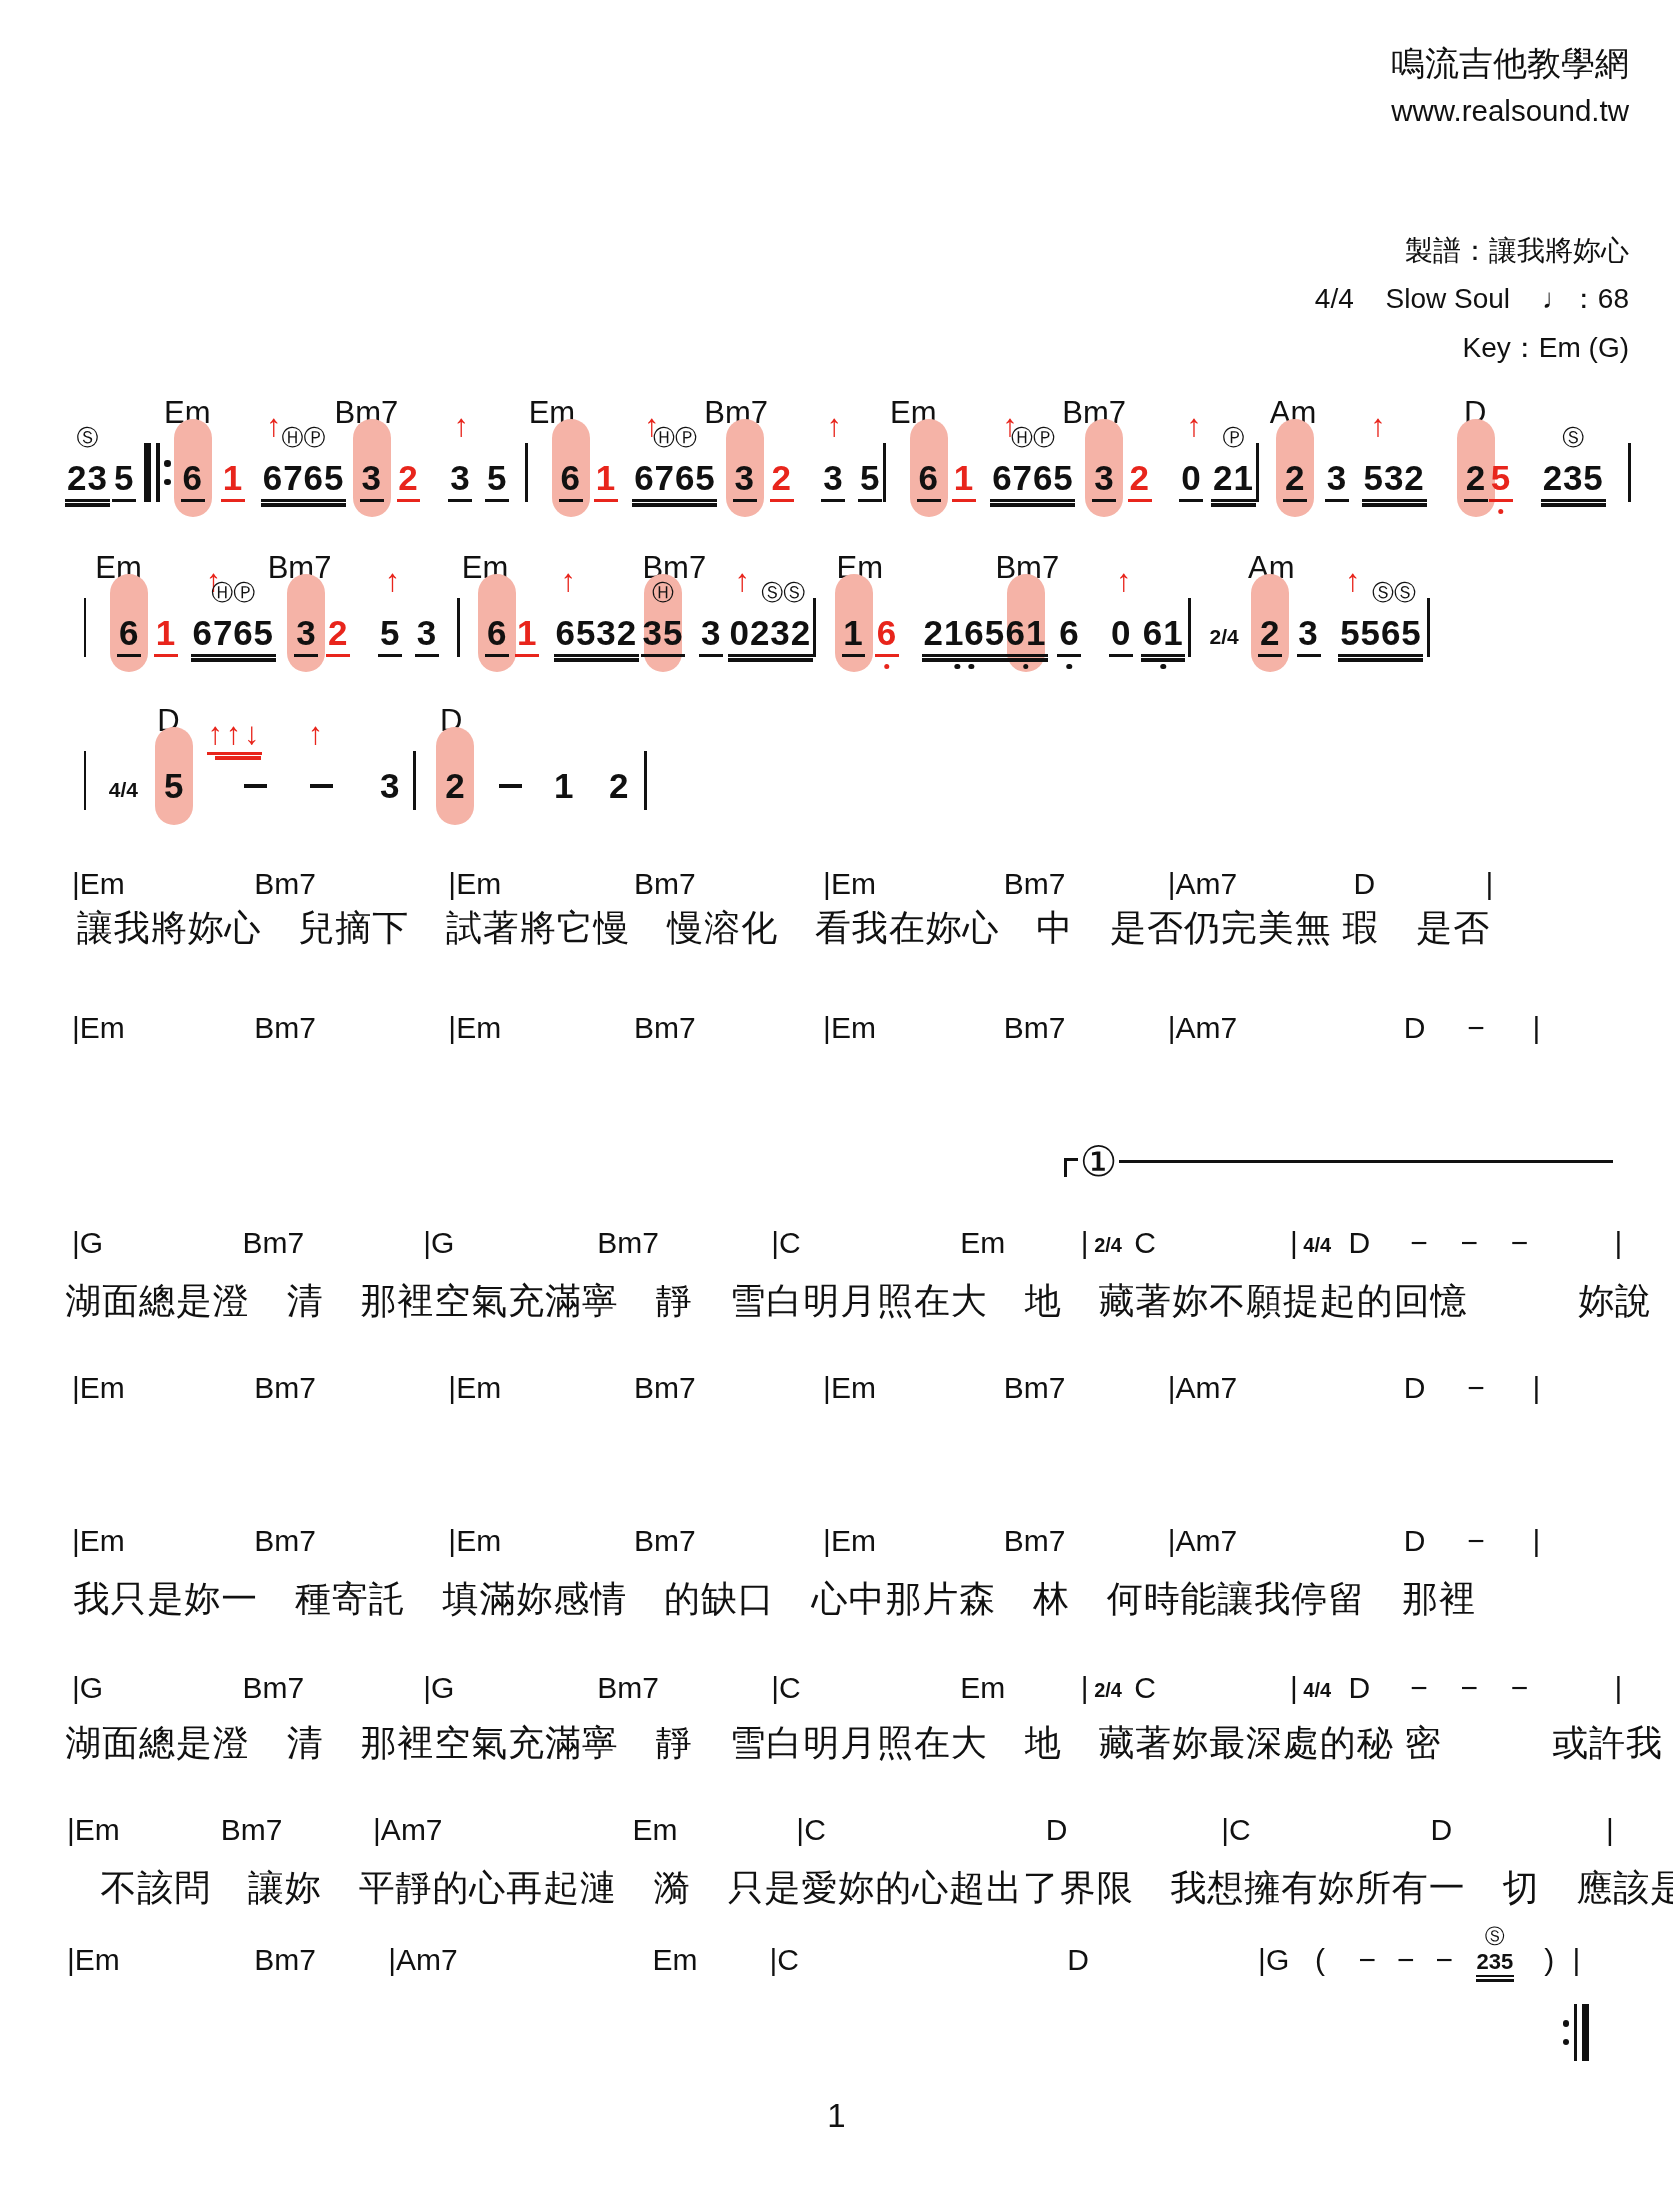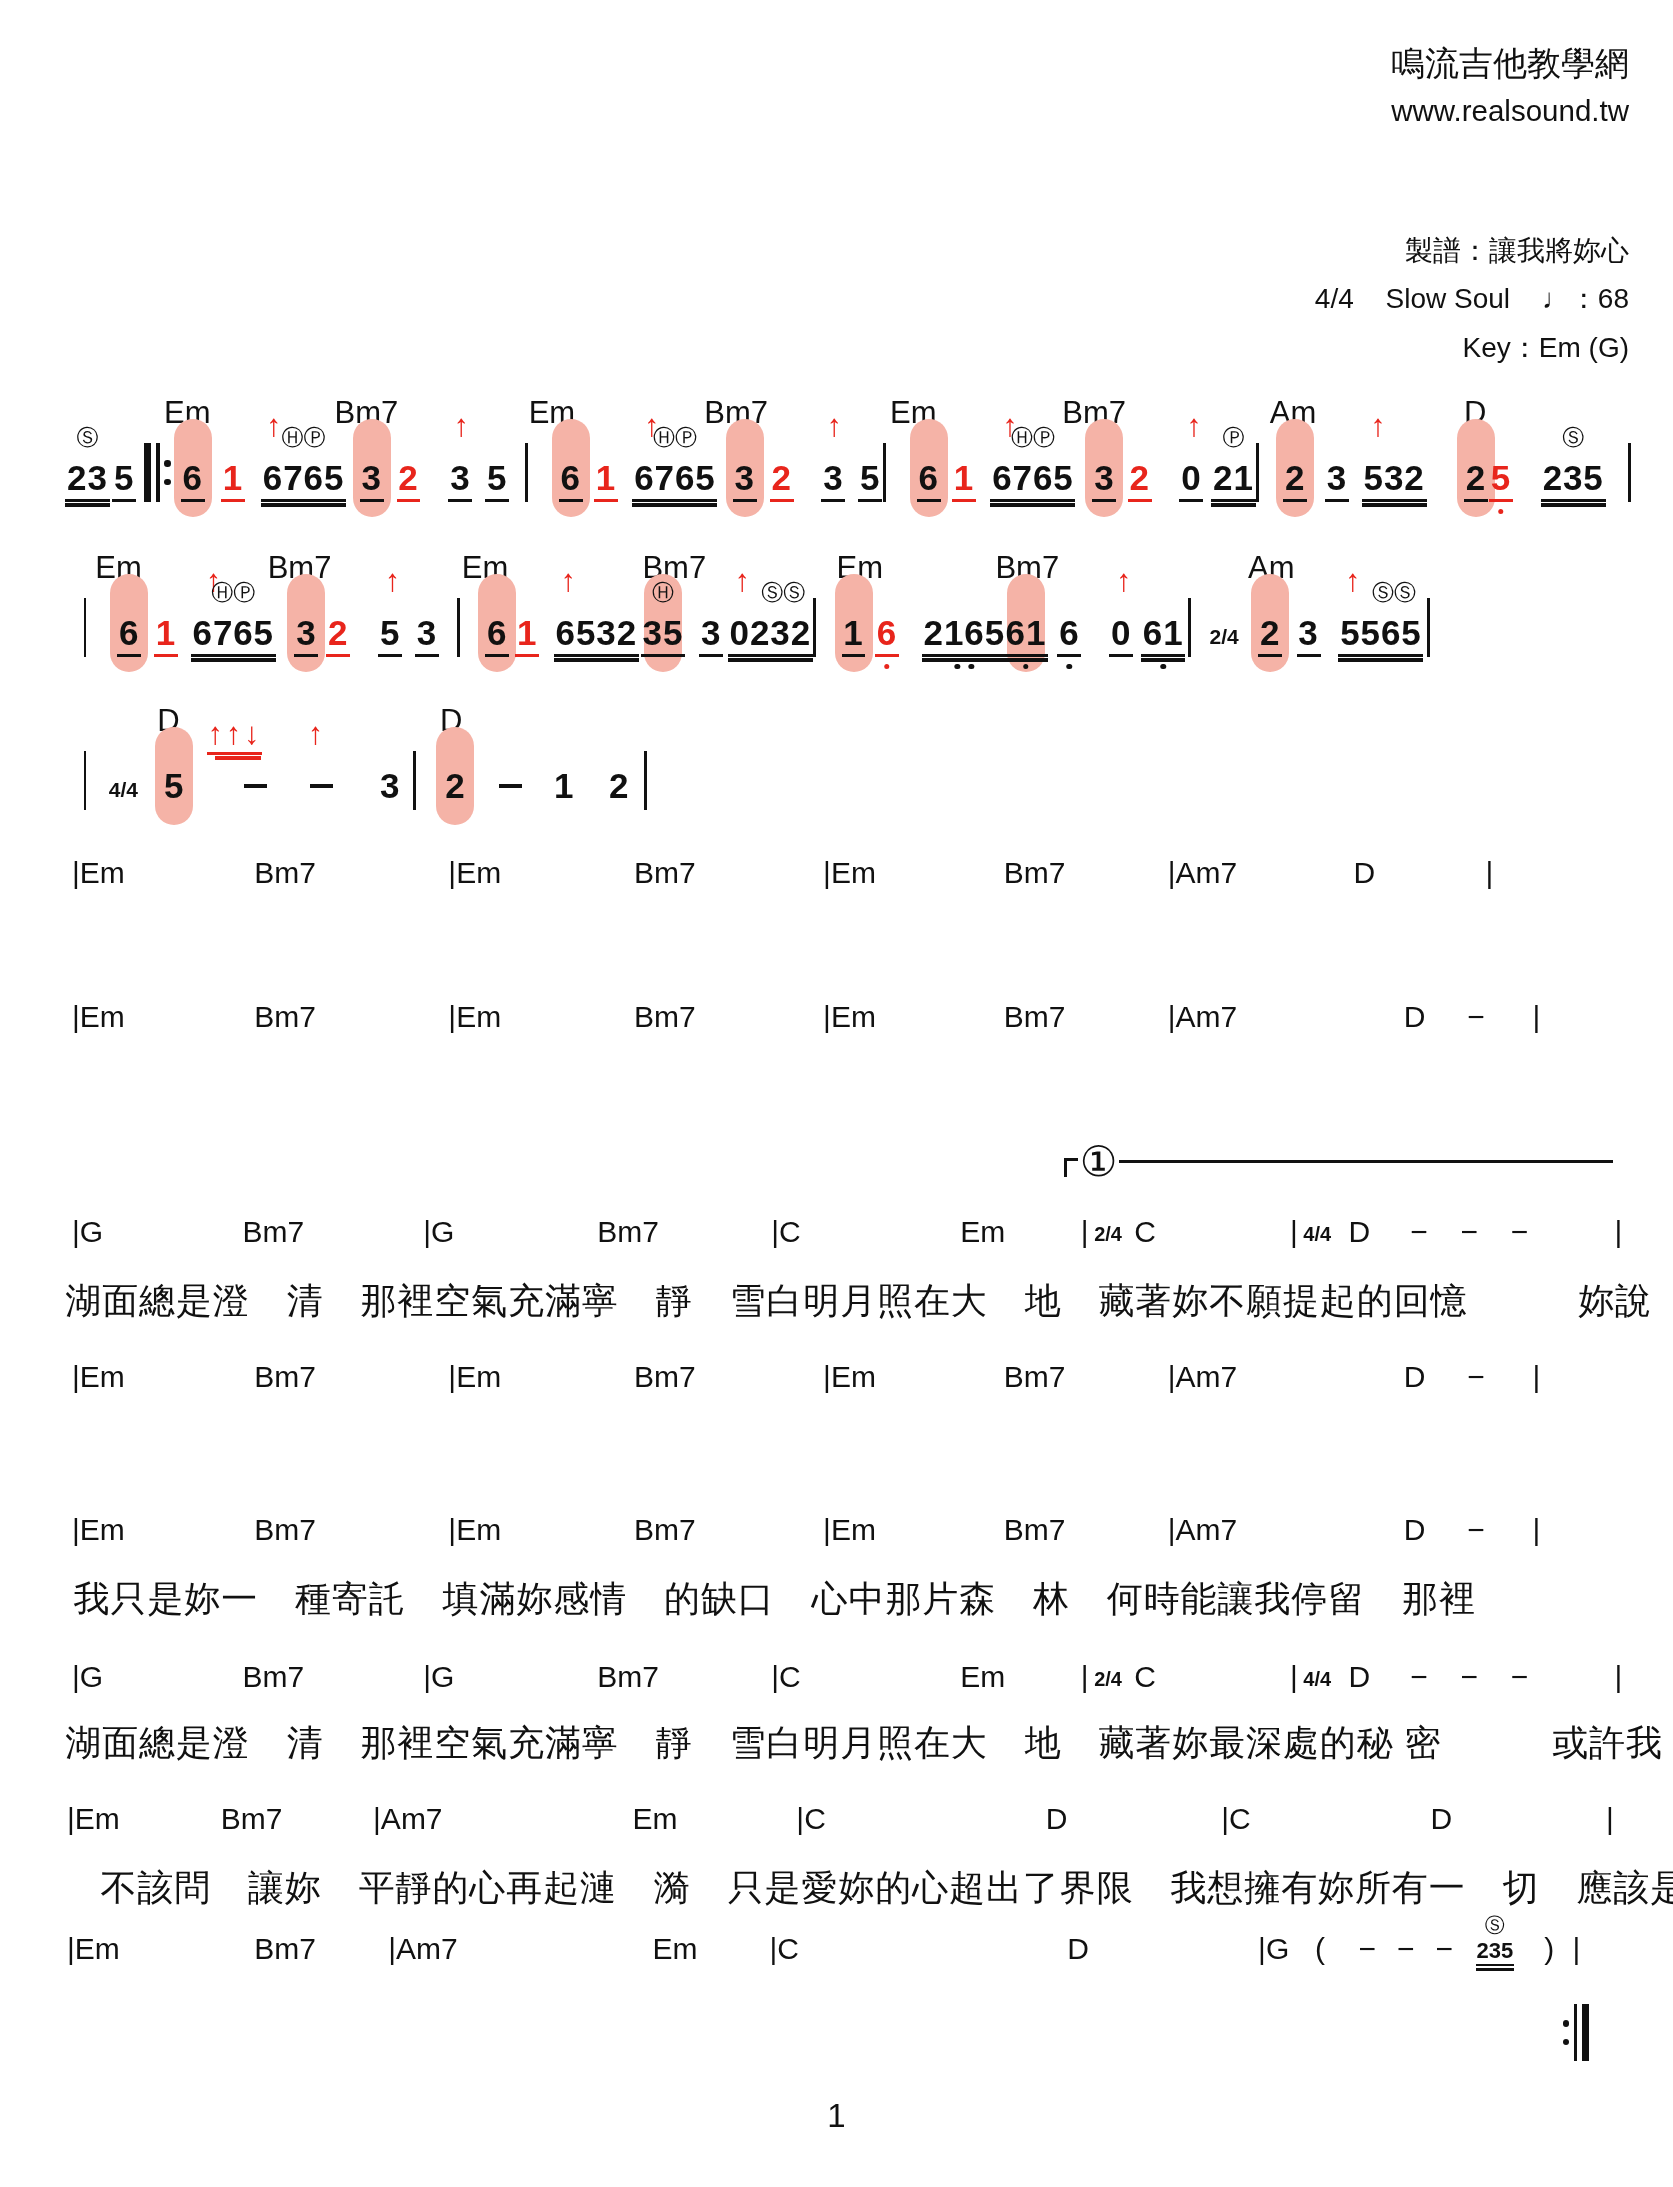--- a/index.html
+++ b/index.html
@@ -48,21 +48,21 @@
   .rdots i{display:block;width:6.5px;height:6.5px;border-radius:50%;background:#111;}
 
   
   .ending{position:absolute;top:1141px;left:63.6%;right:3.6%;display:flex;align-items:flex-start;}
   .ending .corner{width:11px;height:16.6px;border-left:3.7px solid #111;border-top:3.7px solid #111;margin-top:16.6px;}
   .ending .num{font-size:42px;line-height:1;margin:0 1.8px;}
   .ending .eline{flex:1;border-top:3.7px solid #111;margin-top:18.5px;}
 
   
   .lrow{position:absolute;left:0;width:100%;height:138px;}
-  .lchords{position:absolute;left:0;top:0;width:100%;height:42px;}
+  .lchords{position:absolute;left:0;top:11px;width:100%;height:42px;}
   .lchord{position:absolute;top:0;font-size:30px;line-height:1.1;white-space:pre;}
   .frac{font-size:20px;top:8.3px;font-weight:bold;}
   .llyric{position:absolute;font-size:36px;line-height:1.15;white-space:pre;letter-spacing:0.9px;}
   .s235{position:absolute;top:5.5px;font-size:22px;font-weight:bold;}
   .s235 .sS{position:absolute;top:-26px;left:50%;transform:translateX(-50%);font-size:20px;font-weight:normal;}
   .s235t{position:relative;display:inline-block;line-height:1;padding:0 0.9px 2.8px;border-bottom:2.8px solid #111;}
   .s235t::after{content:"";position:absolute;left:0;right:0;bottom:-6.5px;height:2.8px;background:#111;}
   .rend{position:absolute;left:93.4%;top:72px;display:flex;gap:4.6px;height:57px;align-items:stretch;}
 
   .pagenum{position:absolute;top:2097px;left:0;width:100%;text-align:center;font-size:33px;}
@@ -227,20 +227,21 @@
         <div class="lchord" style="left: 4.3%;">|Em</div>
         <div class="lchord" style="left: 15.2%;">Bm7</div>
         <div class="lchord" style="left: 26.8%;">|Em</div>
         <div class="lchord" style="left: 37.9%;">Bm7</div>
         <div class="lchord" style="left: 49.2%;">|Em</div>
         <div class="lchord" style="left: 60%;">Bm7</div>
         <div class="lchord" style="left: 69.8%;">|Am7</div>
         <div class="lchord" style="left: 80.9%;">D</div>
         <div class="lchord" style="left: 88.8%;">|</div>
       </div>
+    <div class="llyric" style="top:51px;left:4.6%">讓我將妳心　兒摘下　試著將它慢　慢溶化　看我在妳心　中　是否仍完美無 瑕　是否</div>
   </div>
   <div class="lrow" id="lrow1" style="top:1000px">
     <div class="lchords">
         <div class="lchord" style="left: 4.3%;">|Em</div>
         <div class="lchord" style="left: 15.2%;">Bm7</div>
         <div class="lchord" style="left: 26.8%;">|Em</div>
         <div class="lchord" style="left: 37.9%;">Bm7</div>
         <div class="lchord" style="left: 49.2%;">|Em</div>
         <div class="lchord" style="left: 60%;">Bm7</div>
         <div class="lchord" style="left: 69.8%;">|Am7</div>

